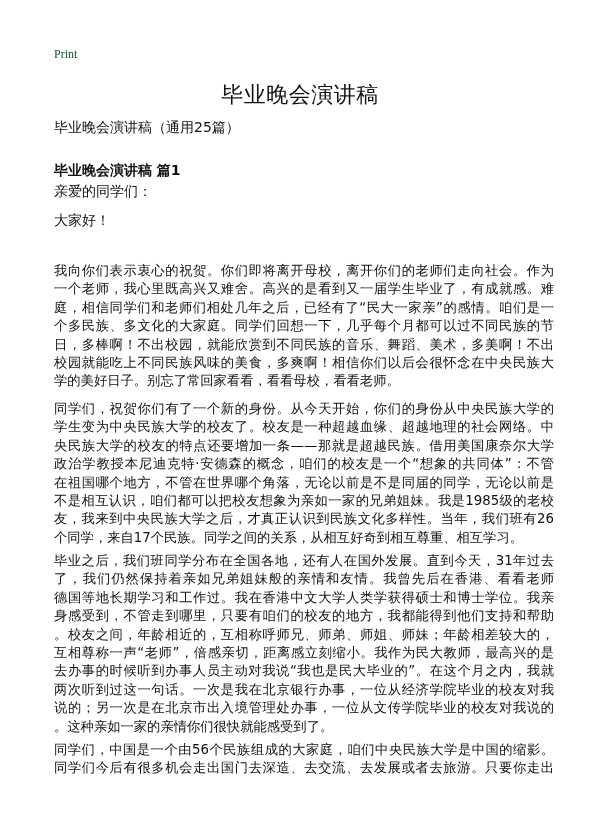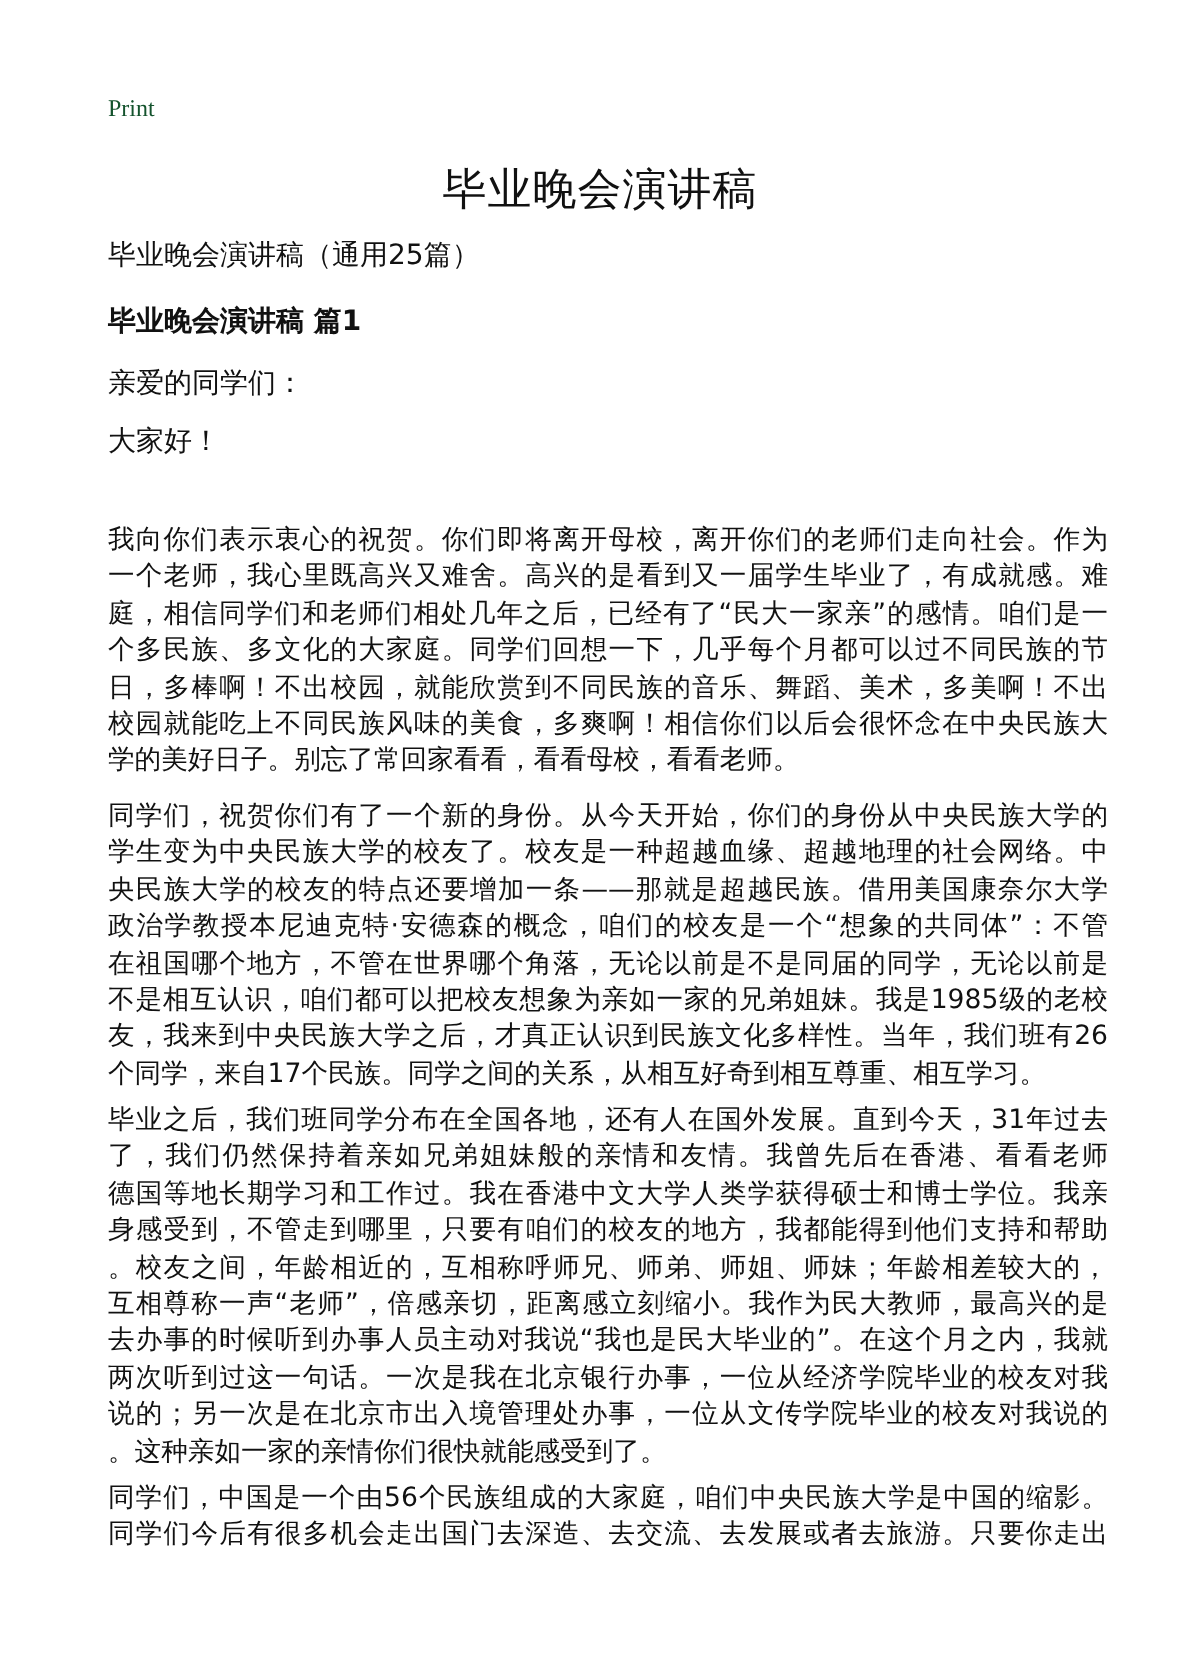--- a/index.html
+++ b/index.html
@@ -3,21 +3,21 @@
   <meta charset="utf-8">
   <style>
     html, body { margin: 0; padding: 0; background: #ffffff; }
     body { width: 600px; height: 828px; overflow: hidden; position: relative;
            font-family: "DejaVu Sans", "Liberation Sans", sans-serif; color: #111; }
     .print-label { position: absolute; left: 54px; top: 47px;
                    font-family: "Liberation Serif", "DejaVu Serif", serif; font-size: 12px; color: #14532d; }
     .doc-title { position: absolute; left: 0; width: 600px; top: 80px; text-align: center;
                  font-size: 22px; font-weight: normal; margin: 0; letter-spacing: 0.5px; }
     .subtitle { position: absolute; left: 54px; top: 119px; font-size: 14px; margin: 0; }
-    .section-heading { position: absolute; left: 54px; top: 152px; font-size: 14px; font-weight: bold; margin: 0; text-align: center; }
+    .section-heading { position: absolute; left: 54px; top: 162px; font-size: 14px; font-weight: bold; margin: 0; text-align: center; }
     .greeting { position: absolute; left: 54px; font-size: 14px; margin: 0; }
     .para { position: absolute; left: 54px; width: 500px; margin: 0; font-size: 13.3px; }
     .para .line { display: block; height: 18.4px; line-height: 18.4px; white-space: nowrap;
                   text-align: justify; text-align-last: justify; }
     .para .line.last { text-align-last: left; }
   </style>
 </head>
 <body>
 
 <div class="print-label">Print</div>

